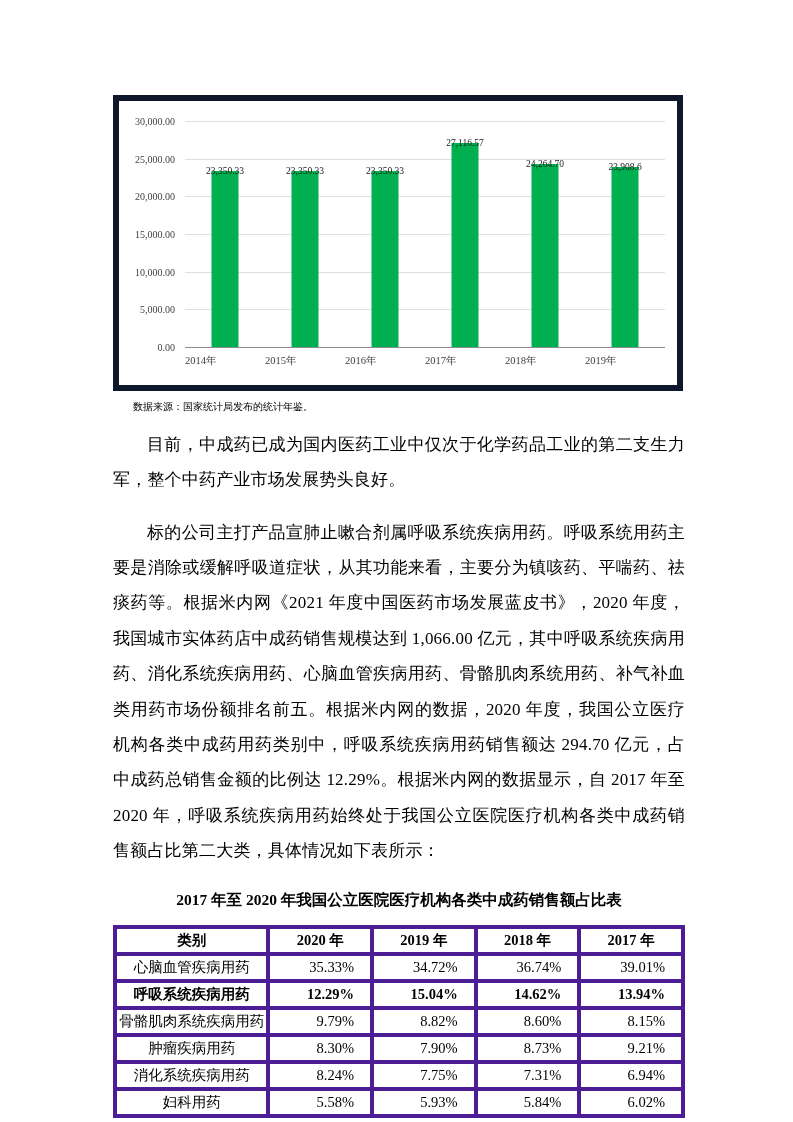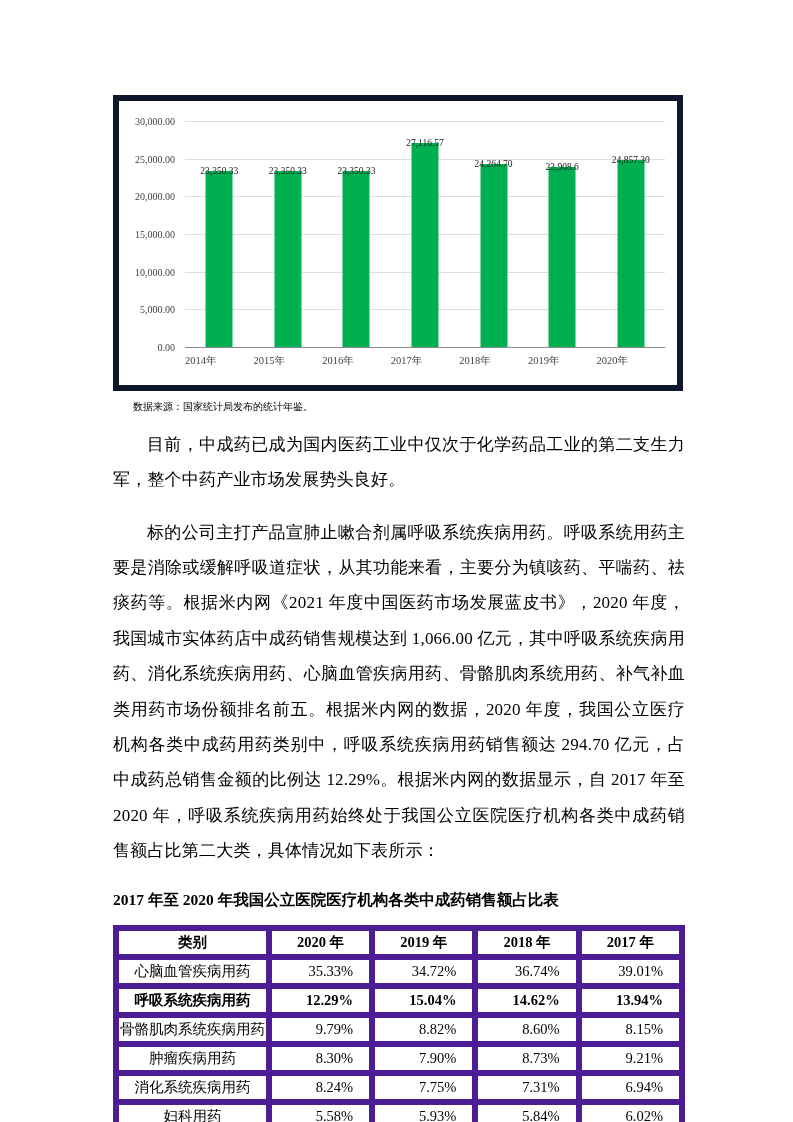--- a/index.html
+++ b/index.html
@@ -39,23 +39,23 @@
 
   
   .source-note { margin-top:9px; padding-left:2em; font-size:10px; }
   .para {
     margin-top:13px; font-size:17px; line-height:2.08;
     text-align:justify; text-indent:2em; letter-spacing:0.2px;
   }
   .para.gap { margin-top:17px; }
 
   
-  .table-title { margin-top:22px; font-weight:bold; font-size:15.5px; }
+  .table-title { margin-top:22px; text-align:center; font-weight:bold; font-size:15.5px; }
   table.ratio { width:100%; margin-top:14px; border-collapse:collapse; font-size:14.5px; }
-  table.ratio th, table.ratio td { border:6px solid #4c1d95; height:27px; padding:2px 0; }
+  table.ratio th, table.ratio td { border:4px solid #4c1d95; height:27px; padding:2px 0; }
   table.ratio th { font-weight:bold; text-align:center; }
   table.ratio col.c-cat { width:27%; }
   table.ratio col.c-year { width:18.25%; }
   .cat-cell { text-align:center; }
   .val-cell { text-align:right; padding-right:16px !important; }
   tr.bold-row td { font-weight:bold; }
 
   
   .page-number { margin-top:15px; text-align:right; font-weight:bold; font-size:12.5px; }
 </style>
@@ -107,25 +107,20 @@
           </div>
           <div class="bar-col">
             <div class="bar-value" style="bottom: calc(80.8823% - 5px);">24,264.70</div>
             <div class="bar" style="height: 80.8823%; background: rgb(0, 175, 80);"></div>
             <div class="bar-xlabel">2018年</div>
           </div>
           <div class="bar-col">
             <div class="bar-value" style="bottom: calc(79.6953% - 5px);">23,908.6</div>
             <div class="bar" style="height: 79.6953%; background: rgb(0, 175, 80);"></div>
             <div class="bar-xlabel">2019年</div>
-          </div>
-          <div class="bar-col">
-            <div class="bar-value" style="bottom: calc(82.8577% - 5px);">24,857.30</div>
-            <div class="bar" style="height: 82.8577%; background: rgb(0, 175, 80);"></div>
-            <div class="bar-xlabel">2020年</div>
           </div>
         </div>
     </div>
   </div>
 
   <div class="source-note">数据来源：国家统计局发布的统计年鉴。</div>
 
   <p class="para">目前，中成药已成为国内医药工业中仅次于化学药品工业的第二支生力军，整个中药产业市场发展势头良好。</p>
   <p class="para gap">标的公司主打产品宣肺止嗽合剂属呼吸系统疾病用药。呼吸系统用药主要是消除或缓解呼吸道症状，从其功能来看，主要分为镇咳药、平喘药、祛痰药等。根据米内网《2021 年度中国医药市场发展蓝皮书》，2020 年度，我国城市实体药店中成药销售规模达到 1,066.00 亿元，其中呼吸系统疾病用药、消化系统疾病用药、心脑血管疾病用药、骨骼肌肉系统用药、补气补血类用药市场份额排名前五。根据米内网的数据，2020 年度，我国公立医疗机构各类中成药用药类别中，呼吸系统疾病用药销售额达 294.70 亿元，占中成药总销售金额的比例达 12.29%。根据米内网的数据显示，自 2017 年至 2020 年，呼吸系统疾病用药始终处于我国公立医院医疗机构各类中成药销售额占比第二大类，具体情况如下表所示：</p>
 

